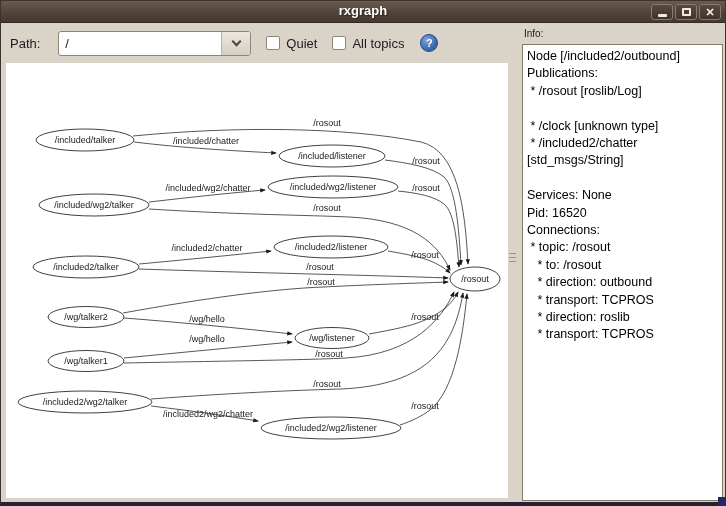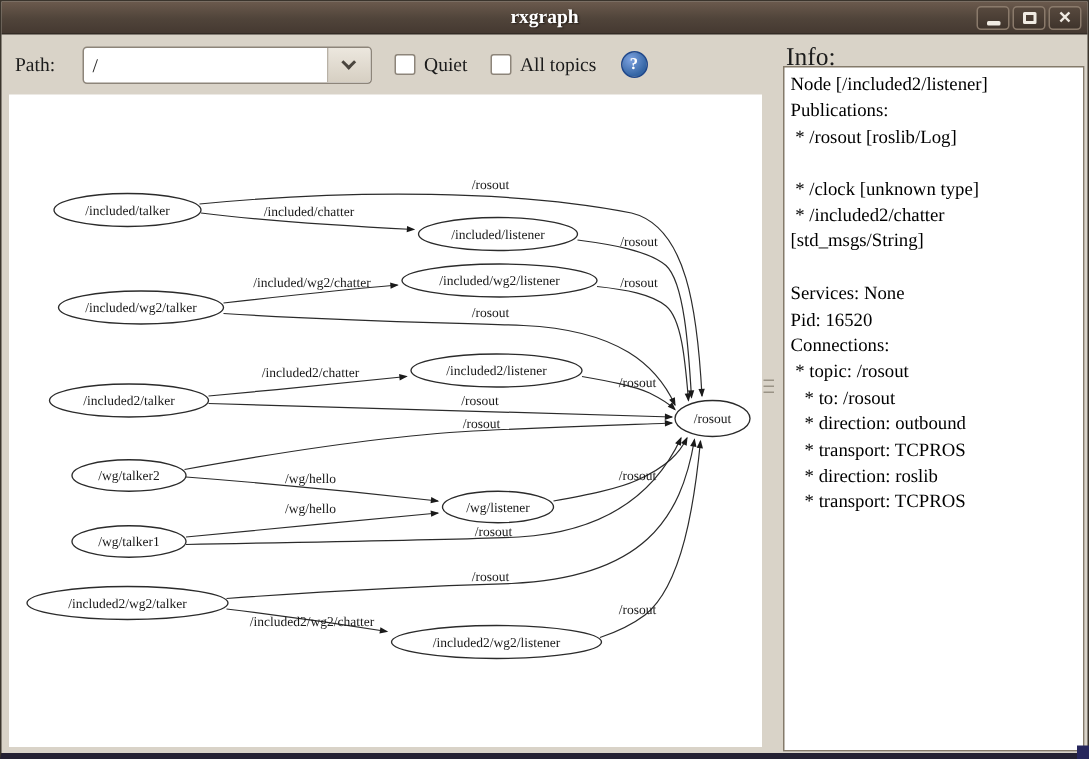--- a/index.html
+++ b/index.html
@@ -1,21 +1,21 @@
 <!DOCTYPE html>
 <html><head>
 <meta charset="utf-8">
 <style>
   html,body{margin:0;padding:0;background:#555;}
   *{box-sizing:border-box;}
   .window{
     position:relative;width:726px;height:506px;
     background:#d9d3c8;
     border:1px solid #3a342c;border-bottom:4px solid #242132;
-    font-family:Liberation Serif, serif;
+    font-family:Liberation Sans, sans-serif;
     overflow:visible;
   }
   
   .titlebar{
     position:absolute;top:0;left:0;right:0;height:22px;
     background:linear-gradient(#6b5a4d,#50443a 55%,#453931);
     border-bottom:1px solid #332b24;
   }
   .title{
     position:absolute;left:0;right:0;top:2px;text-align:center;
@@ -72,21 +72,21 @@
   }
   .canvas svg{display:block;width:100%;height:100%;}
   .node-ellipse{fill:#fff;stroke:#2b2b2b;stroke-width:0.9;}
   .node-label{font-size:9px;fill:#1a1a1a;text-anchor:middle;}
   .edge-path{fill:none;stroke:#2b2b2b;stroke-width:0.8;}
   .edge-label{font-size:9px;fill:#1a1a1a;text-anchor:middle;}
   
   .sash{position:absolute;left:508px;top:252px;width:7px;height:13px;cursor:col-resize;}
   .sash i{display:block;width:7px;height:1px;background:#9a9386;margin-bottom:3px;}
   
-  .info-label{position:absolute;left:523px;top:27px;font-size:17px;color:#1c1c1c;}
+  .info-label{position:absolute;left:523px;top:27px;font-size:10px;color:#1c1c1c;}
   .info-box{
     position:absolute;left:521px;top:43px;width:201px;height:457px;
     background:#fff;border:1px solid #847a6a;
     padding:3px 2px 0 4px;overflow:hidden;
     font-size:12.5px;line-height:17.4px;color:#000;
   }
   .info-line{white-space:pre;min-height:17.4px;}
   
   .resize-grip{position:absolute;right:-1px;bottom:-4px;width:8px;height:9px;background:#26265c;}
 </style>
@@ -228,21 +228,21 @@
   </div>
 
   <div class="sash">
       <i></i>
       <i></i>
       <i></i>
     </div>
 
   <div class="info-label">Info:</div>
   <div class="info-box" id="info-box">
-      <div class="info-line">Node [/included2/listener]</div>
+      <div class="info-line">Node [/included2/outbound]</div>
       <div class="info-line">Publications:</div>
       <div class="info-line"> * /rosout [roslib/Log]</div>
       <div class="info-line"></div>
       <div class="info-line"> * /clock [unknown type]</div>
       <div class="info-line"> * /included2/chatter</div>
       <div class="info-line">[std_msgs/String]</div>
       <div class="info-line"></div>
       <div class="info-line">Services: None</div>
       <div class="info-line">Pid: 16520</div>
       <div class="info-line">Connections:</div>

